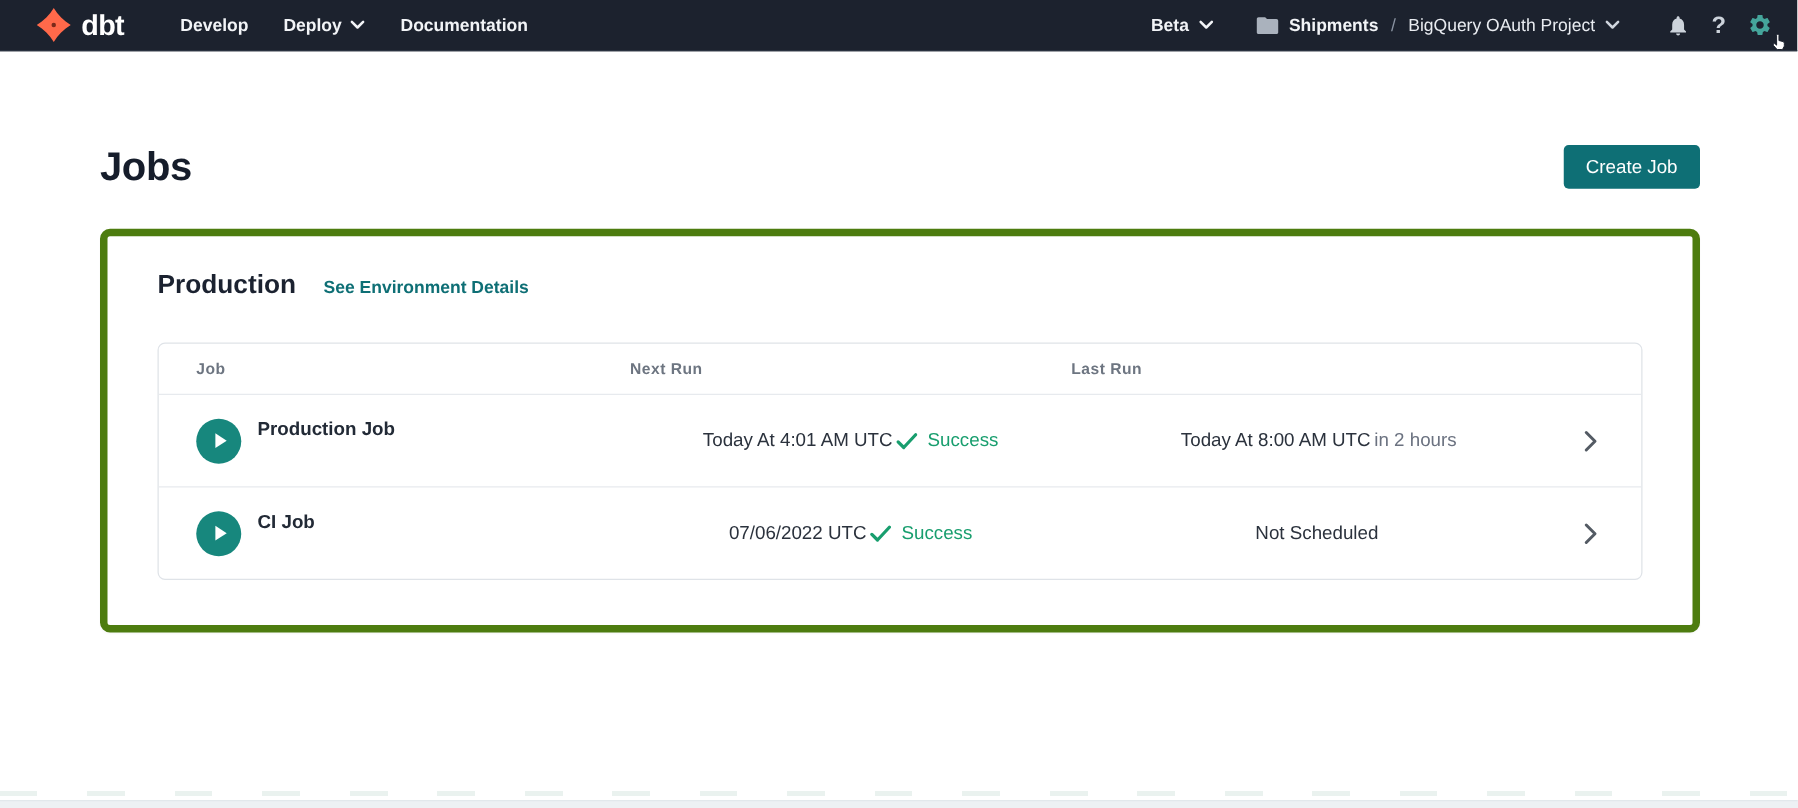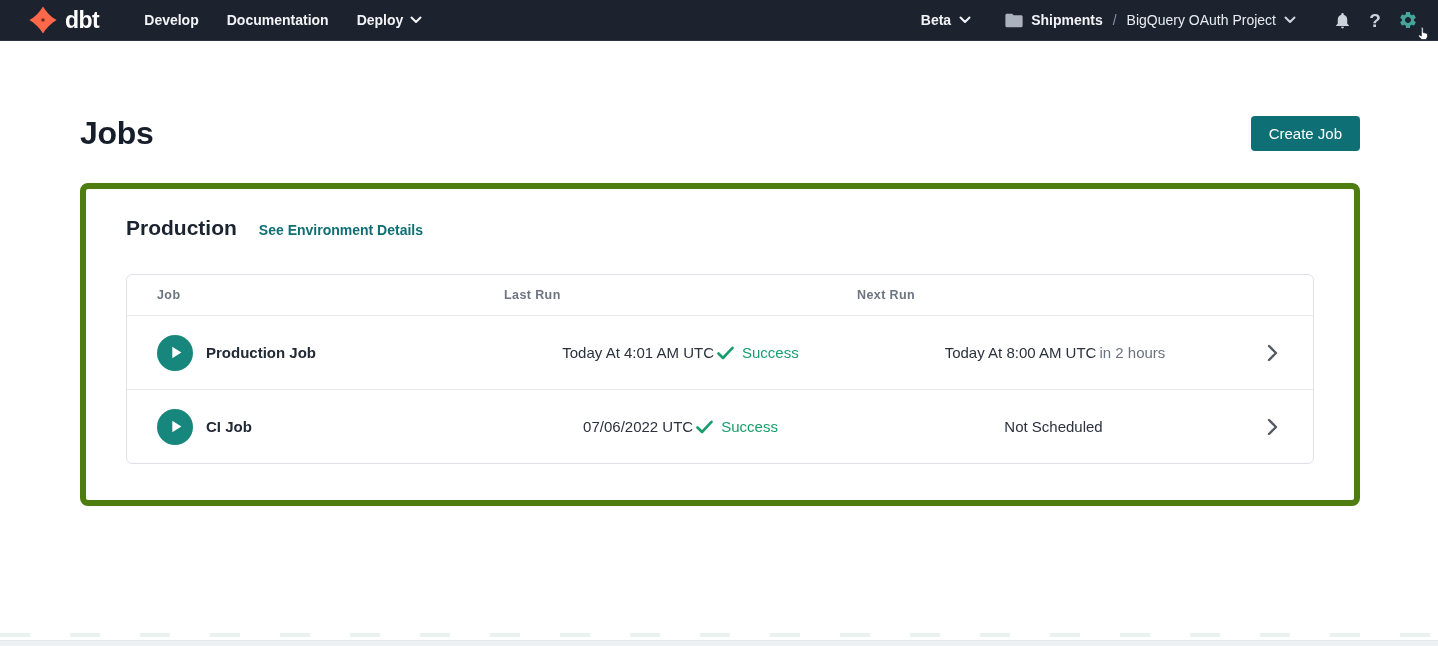--- a/index.html
+++ b/index.html
@@ -48,21 +48,21 @@
   .env-name{font-size:21px;font-weight:700;color:#1b2230;}
   .env-link{color:var(--accent-teal);font-size:14px;font-weight:700;text-decoration:none;cursor:pointer;}
 
   
   .table{margin-top:34px;border:1px solid #dfe3e8;border-radius:6px;overflow:hidden;}
   .grid{display:grid;grid-template-columns:377px 353px 1fr 60px;align-items:center;}
   .thead{height:40px;}
   .th{font-size:12.5px;font-weight:600;color:#6d7581;letter-spacing:0.4px;}
   .th:first-child{padding-left:30px;}
   .trow{min-height:74px;border-top:1px solid #e7eaee;cursor:pointer;}
-  .job-cell{display:flex;align-items:center;gap:13px;padding-left:30px;}
+  .job-cell{display:flex;gap:13px;padding-left:30px;}
   .job-name{font-size:15px;font-weight:700;color:#222a36;}
   .run-cell{display:flex;flex-direction:row;justify-content:center;gap:3px;}
   .run-time{font-size:15px;color:#2b323d;line-height:19px;}
   .run-sub{font-size:15px;color:#6b7280;line-height:19px;}
   .status-line{display:flex;align-items:center;gap:8px;line-height:19px;}
   .status-line:empty{display:none;}
   .status-text{font-size:15px;color:var(--success-green);}
   .chev-cell{display:flex;align-items:center;justify-content:flex-start;padding-left:14px;}
   .play-btn{width:36px;height:36px;border-radius:50%;background:var(--play-teal);display:flex;
     align-items:center;justify-content:center;flex:0 0 auto;cursor:pointer;}
@@ -87,30 +87,30 @@
           <path d="M16 1.5 C19.5 7.5 24.5 12.5 30.5 16 C24.5 19.5 19.5 24.5 16 30.5 C12.5 24.5 7.5 19.5 1.5 16 C7.5 12.5 12.5 7.5 16 1.5 Z" fill="#ff694a"></path>
           <circle cx="16" cy="16" r="1.9" fill="#7a2a1a"></circle>
         </svg>
       </span>
       <span class="logo-text">dbt</span>
     </a>
     <a class="nav-item">
       <span>Develop</span>
     </a>
     <a class="nav-item">
-      <span>Documentation</span>
-    </a>
-    <a class="nav-item">
       <span>Deploy</span>
       <span class="chev-down">
         <svg width="12" height="8" viewBox="0 0 12 8">
             <path d="M1.5 1.5 L6 6 L10.5 1.5" fill="none" stroke="#f2f4f7" stroke-width="2" stroke-linecap="round" stroke-linejoin="round"></path>
           </svg>
       </span>
     </a>
+    <a class="nav-item">
+      <span>Documentation</span>
+    </a>
   </div>
 
   <div class="nav-right">
     <div class="beta">
       <span>Beta</span>
       <span>
         <svg width="12" height="8" viewBox="0 0 12 8">
             <path d="M1.5 1.5 L6 6 L10.5 1.5" fill="none" stroke="#f2f4f7" stroke-width="2" stroke-linecap="round" stroke-linejoin="round"></path>
           </svg>
       </span>
@@ -168,22 +168,22 @@
 
   <section class="card">
     <div class="card-header">
       <h2 class="env-name">Production</h2>
       <a class="env-link">See Environment Details</a>
     </div>
 
     <div class="table">
       <div class="grid thead">
         <span class="th">Job</span>
+        <span class="th">Next Run</span>
         <span class="th">Last Run</span>
-        <span class="th">Next Run</span>
         <span></span>
       </div>
 
       <div class="grid trow">
         <div class="job-cell">
           <span class="play-btn">
             <svg width="15" height="15" viewBox="0 0 16 16" style="margin-left:2px;">
               <path d="M3.5 1.8 L13.2 8 L3.5 14.2 Z" fill="#ffffff"></path>
             </svg>
           </span>

